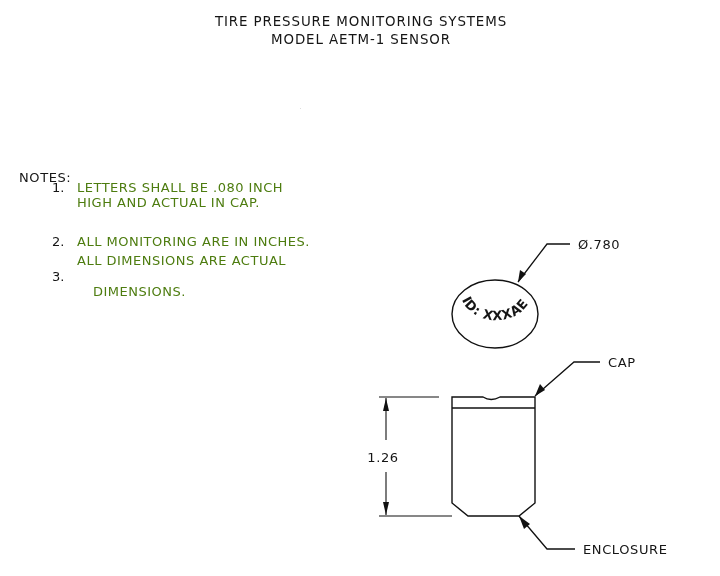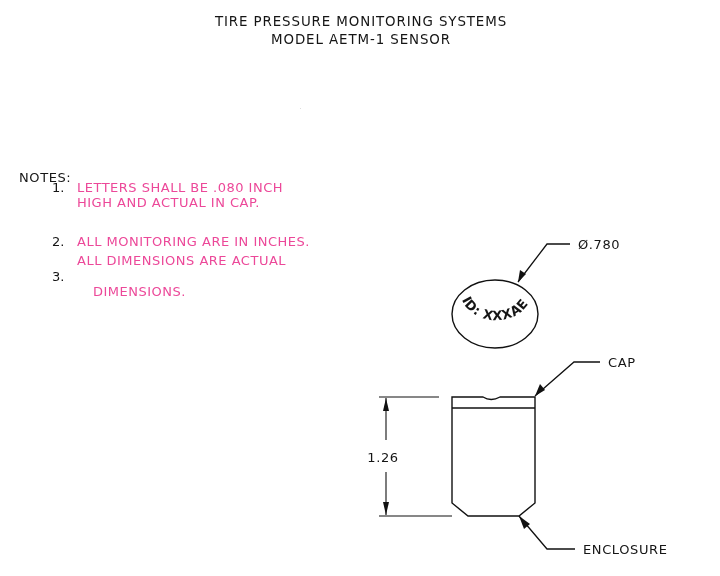--- a/index.html
+++ b/index.html
@@ -5,21 +5,21 @@
   html, body { margin: 0; padding: 0; background: #ffffff; }
   body { width: 720px; height: 576px; position: relative; overflow: hidden;
          font-family: "DejaVu Sans", sans-serif; color: #111; }
   .txt { position: absolute; white-space: nowrap; font-size: 13px; letter-spacing: 0.6px;
          color: #151515; line-height: 1; }
   .title { left: 0; width: 722px; text-align: center; font-size: 13.4px; letter-spacing: 0.9px; }
   #title1 { top: 15px; }
   #title2 { top: 33px; }
   #notes-head { left: 19px; top: 159px; margin-top: 12px; }
   .note-num { position: absolute; font-size: 13px; color: #151515; line-height: 1; }
-  .note-text { position: absolute; font-size: 13px; color: #ec4899; line-height: 1; letter-spacing: 0.5px; white-space: nowrap; }
+  .note-text { position: absolute; font-size: 13px; color: #4d7c0f; line-height: 1; letter-spacing: 0.5px; white-space: nowrap; }
   svg { position: absolute; left: 0; top: 0; }
   .lbl { font-family: "DejaVu Sans", sans-serif; font-size: 13px; fill: #151515; letter-spacing: 0.6px; }
 </style>
 </head>
 <body>
 
 <div class="txt title" id="title1">TIRE PRESSURE MONITORING SYSTEMS</div>
 <div class="txt title" id="title2">MODEL AETM-1 SENSOR</div>
 
 <div>

